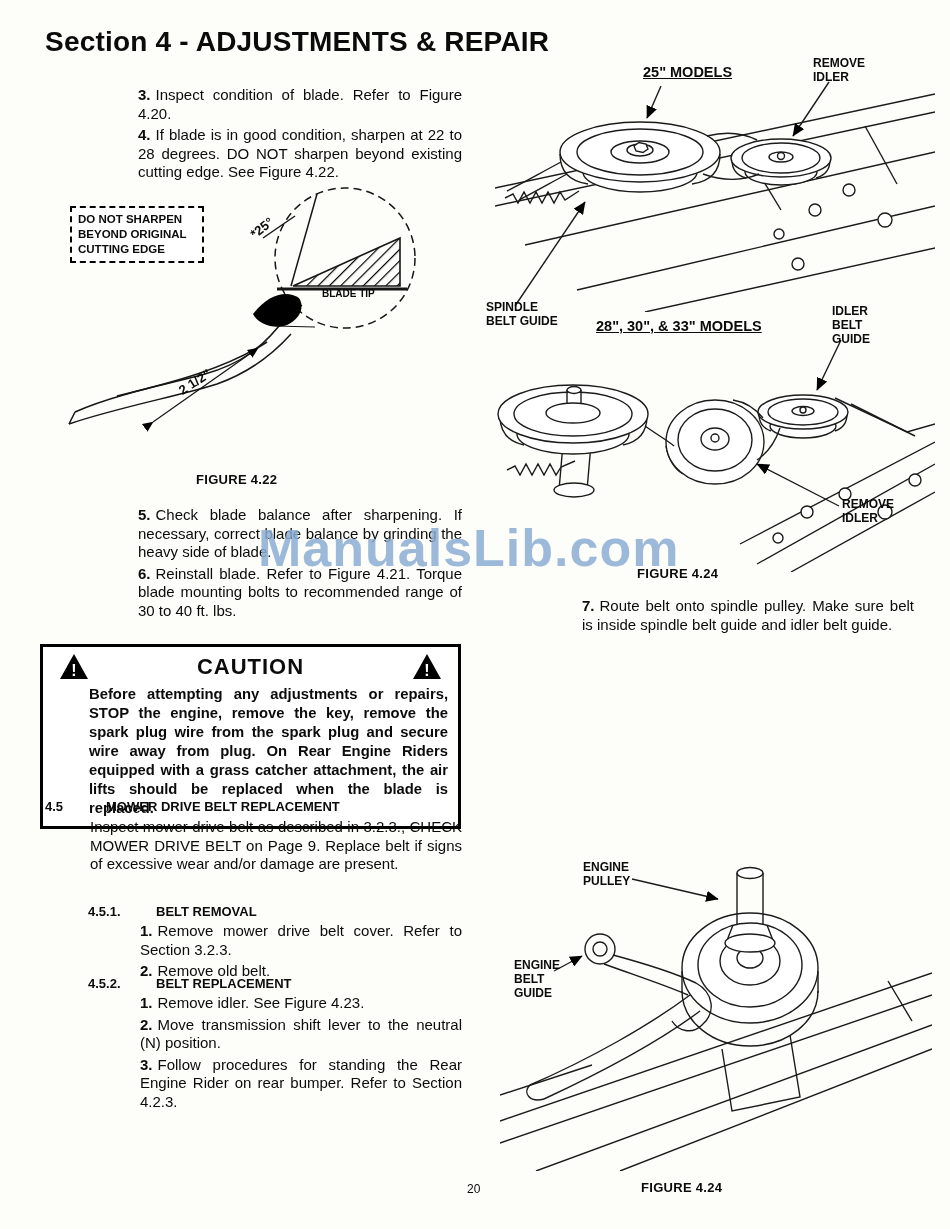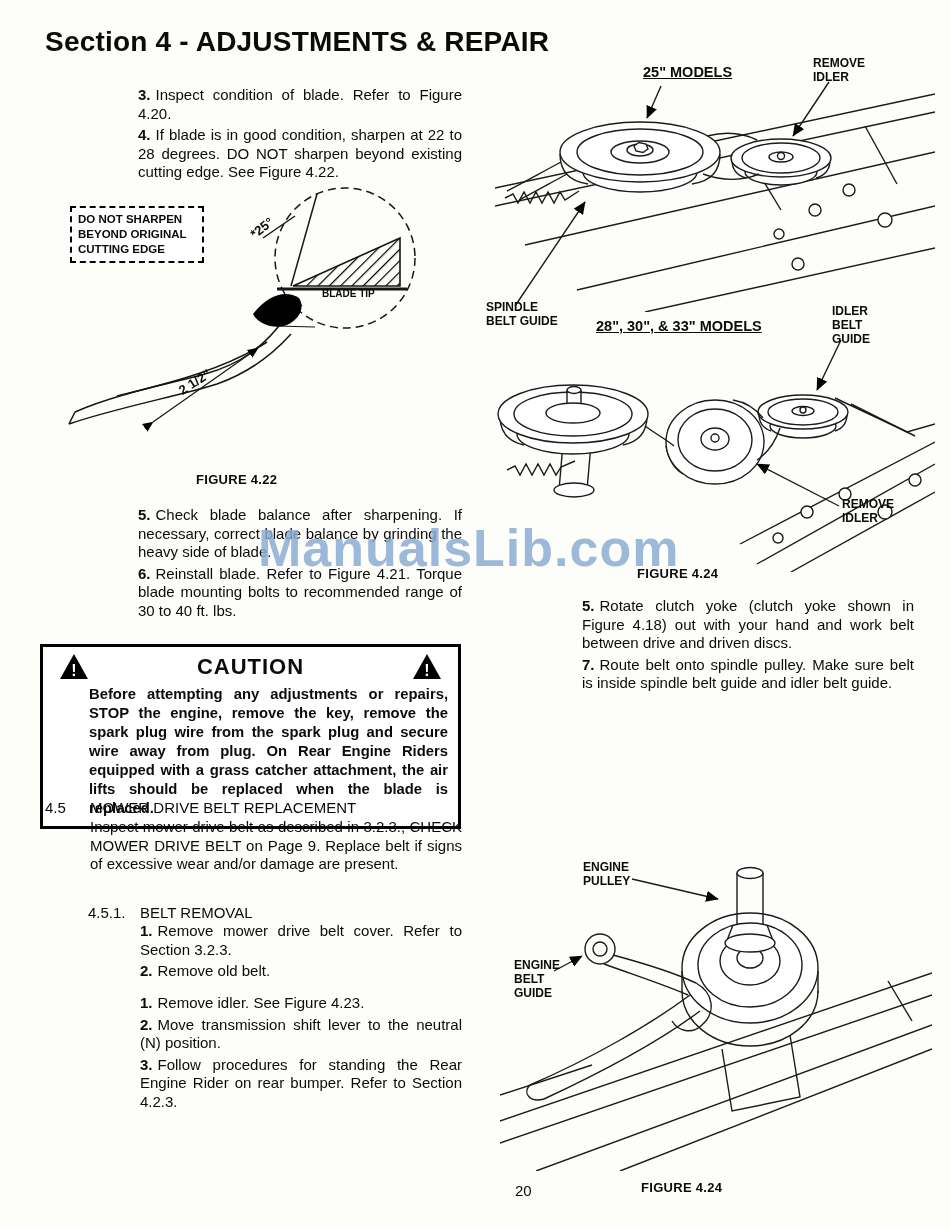--- a/index.html
+++ b/index.html
@@ -16,33 +16,33 @@
   .page-title { font-size: 28px; font-weight: bold; letter-spacing: .2px; }
   .step { font-size: 15px; line-height: 1.24; text-align: justify; margin: 0 0 3px 0; }
   .step b { margin-right: 5px; }
   .lbl { font-weight: bold; font-size: 12px; line-height: 1.18; white-space: pre-line; z-index: 3; }
   .fig-caption { font-weight: bold; font-size: 13px; letter-spacing: .3px; z-index: 3; }
   .models-heading { font-weight: bold; font-size: 14.5px; text-decoration: underline; white-space: nowrap; z-index: 3; }
   .caution-box { width: 421px; border: 3px solid #000; background: #fff; padding: 4px 10px 8px; }
   .caution-head { display: flex; align-items: center; justify-content: space-between; padding: 2px 6px 5px; }
   .caution-title { font-size: 22px; font-weight: bold; letter-spacing: 1px; }
   .caution-body { font-size: 14.8px; font-weight: bold; line-height: 1.28; text-align: justify; margin-left: 36px; }
-  .sec-head { font-size: 15px; font-weight: normal; display: flex; }
+  .sec-head { font-size: 13px; font-weight: bold; display: flex; gap: 16px; }
   .sec-head .num { width: 45px; flex: none; }
   .sec-head.sub .num { width: 52px; flex: none; }
   .body-par { font-size: 15px; line-height: 1.24; text-align: justify; }
   .callout-box { border: 2px dashed #000; padding: 4px 6px; font-size: 11.5px; font-weight: bold;
                  line-height: 1.3; white-space: pre-line; background: #fff; z-index: 2; }
   .watermark { font-size: 52px; font-weight: bold; color: rgba(139,173,212,.85);
                letter-spacing: 1px; z-index: 6; pointer-events: none; }
   .small-note { font-size: 13px; font-weight: bold; z-index: 3; }
   svg.fig { z-index: 1; }
   .rot38 { transform: rotate(-38deg); transform-origin: left center; }
   .rot33 { transform: rotate(-33deg); transform-origin: left center; }
-  .pgnum { font-size: 15px; margin-left: 48px; }
+  .pgnum { font-size: 12px; }
 </style>
 </head>
 <body>
 
 <div class="abs" style="left:0;top:0;width:950px;height:1139px">
 
   <div class="abs page-title" style="left:45px;top:26px">Section 4 - ADJUSTMENTS &amp; REPAIR</div>
 
   <div class="abs" style="left:138px;top:86px;width:324px">
     <p class="step"><b>3.</b><span>Inspect condition of blade.  Refer to Figure 4.20.</span></p>
@@ -112,20 +112,24 @@
 
   <div class="abs sec-head sub" style="left:88px;top:904px;width:380px">
     <span class="num">4.5.1.</span>
     <span>BELT REMOVAL</span>
   </div>
   <div class="abs" style="left:140px;top:922px;width:322px">
     <p class="step"><b>1.</b><span>Remove mower drive belt cover.  Refer to Section 3.2.3.</span></p>
     <p class="step"><b>2.</b><span>Remove old belt.</span></p>
   </div>
 
+  <div class="abs sec-head sub" style="left:88px;top:976px;width:380px">
+    <span class="num">4.5.2.</span>
+    <span>BELT REPLACEMENT</span>
+  </div>
   <div class="abs" style="left:140px;top:994px;width:322px">
     <p class="step"><b>1.</b><span>Remove idler.  See Figure 4.23.</span></p>
     <p class="step"><b>2.</b><span>Move transmission shift lever to the neutral (N) position.</span></p>
     <p class="step"><b>3.</b><span>Follow procedures for standing the Rear Engine Rider on rear bumper.  Refer to Section 4.2.3.</span></p>
   </div>
 
   <div class="abs models-heading" style="left:643px;top:64px">25" MODELS</div>
   <div class="abs lbl" style="left:813px;top:56px">REMOVE
 IDLER</div>
 
@@ -245,21 +249,20 @@
       <path d="M346,0 L322,50" marker-end="url(#ah2)"></path>
       <path d="M344,166 L262,124" marker-end="url(#ah2)"></path>
     </g>
   </svg>
 
   <div class="abs lbl" style="left:842px;top:497px">REMOVE
 IDLER</div>
   <div class="abs fig-caption" style="left:637px;top:566px">FIGURE 4.24</div>
 
   <div class="abs" style="left:582px;top:597px;width:332px">
-    <p class="step"><b>5.</b><span>Rotate clutch yoke (clutch yoke shown in Figure 4.18)  out with your hand and work belt between drive and driven discs.</span></p>
     <p class="step"><b>7.</b><span>Route belt onto spindle pulley.  Make sure belt is inside spindle belt guide and idler belt guide.</span></p>
   </div>
 
   <div class="abs lbl" style="left:583px;top:860px">ENGINE
 PULLEY</div>
   <div class="abs lbl" style="left:514px;top:958px">ENGINE
 BELT
 GUIDE</div>
 
   <svg class="abs fig" style="left:500px;top:853px" width="432" height="318" viewBox="0 0 432 318">

